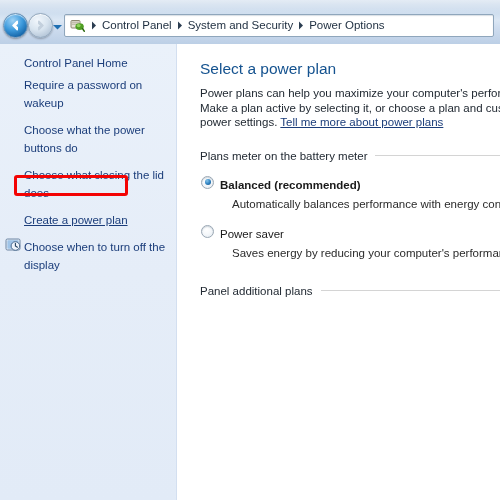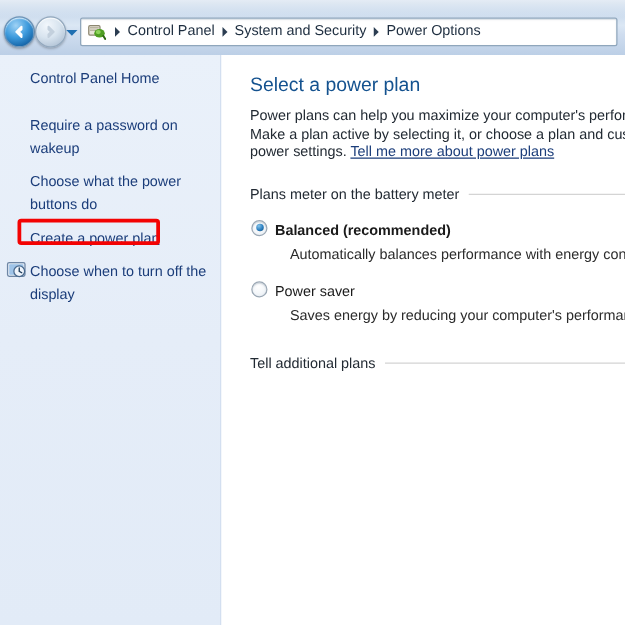--- a/index.html
+++ b/index.html
@@ -159,21 +159,21 @@
     margin-bottom: 9px;
   }
   .side-link {
     font-size: 11.5px;
     line-height: 14px;
     color: #1b3d7a;
     cursor: pointer;
     display: inline;
   }
 
-  #sidebar-home { margin-top: 9px; margin-bottom: 20px; padding-left: 24px; }
+  #sidebar-home { margin-top: 9px; margin-bottom: 4px; padding-left: 24px; }
 
   .side-icon {
     position: absolute;
     left: 5px; top: 0px;
     width: 16px; height: 16px;
   }
 
   
   #side-create-plan .side-link {
     text-decoration: underline;
@@ -377,20 +377,23 @@
         </div>
 
         <div class="side-item">
           <span class="side-link">Require a password on wakeup</span>
         </div>
 
         <div class="side-item">
           <span class="side-link">Choose what the power buttons do</span>
         </div>
 
+        <div class="side-item">
+          <span class="side-link">Choose what closing the lid does</span>
+        </div>
 
         <div class="side-item" id="side-create-plan">
           <span class="side-link">Create a power plan</span>
         </div>
 
         <div class="side-item">
           <span class="side-icon">
             <svg width="16" height="16" viewBox="0 0 16 16">
               <rect x="1" y="2" width="14" height="11" rx="1.4" fill="#dfe8f3" stroke="#6e86a4" stroke-width="1"></rect>
               <rect x="2.4" y="3.3" width="11.2" height="8.4" rx="0.8" fill="#9fc4e8"></rect>
@@ -426,21 +429,21 @@
           <div class="plan-desc">Automatically balances performance with energy consumption on capable hardware.</div>
         </div>
 
         <div class="plan-row">
           <span class="radio"></span>
           <span class="plan-name">Power saver</span>
           <div class="plan-desc">Saves energy by reducing your computer's performance where possible.</div>
         </div>
 
         <div class="group-header" id="show-additional-row">
-          <span class="gh-label">Tell additional plans</span>
+          <span class="gh-label">Panel additional plans</span>
           <span class="gh-rule"></span>
         </div>
 
       </div>
     </div>
 
   </div>
 </div>
 
 </body></html>

